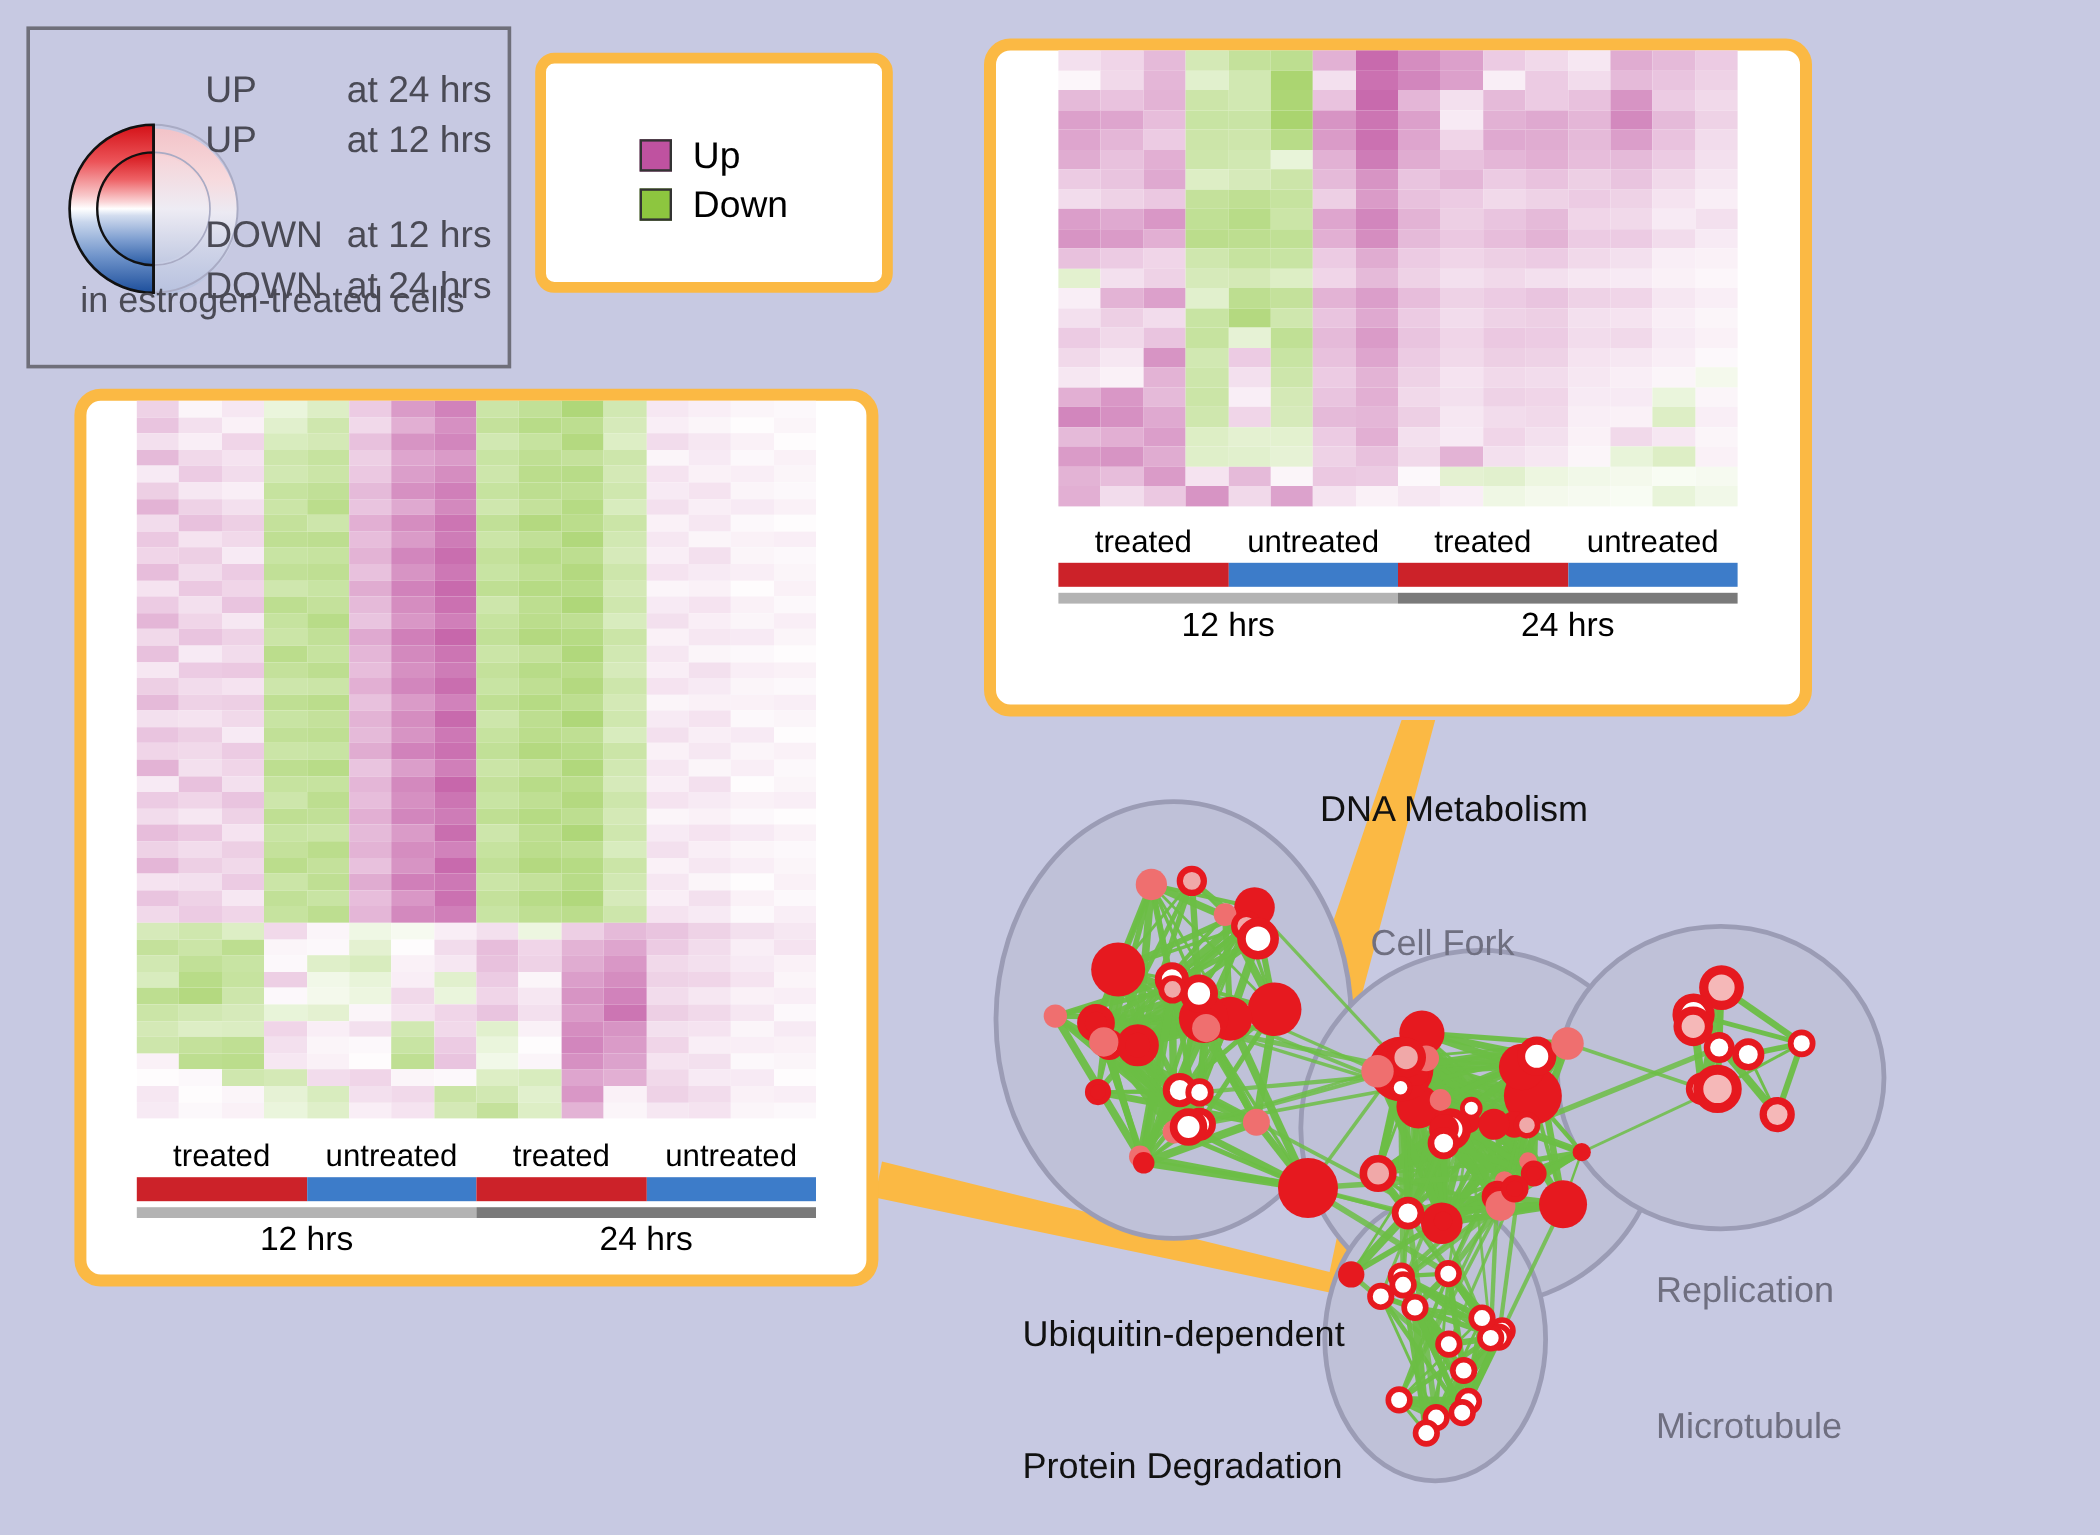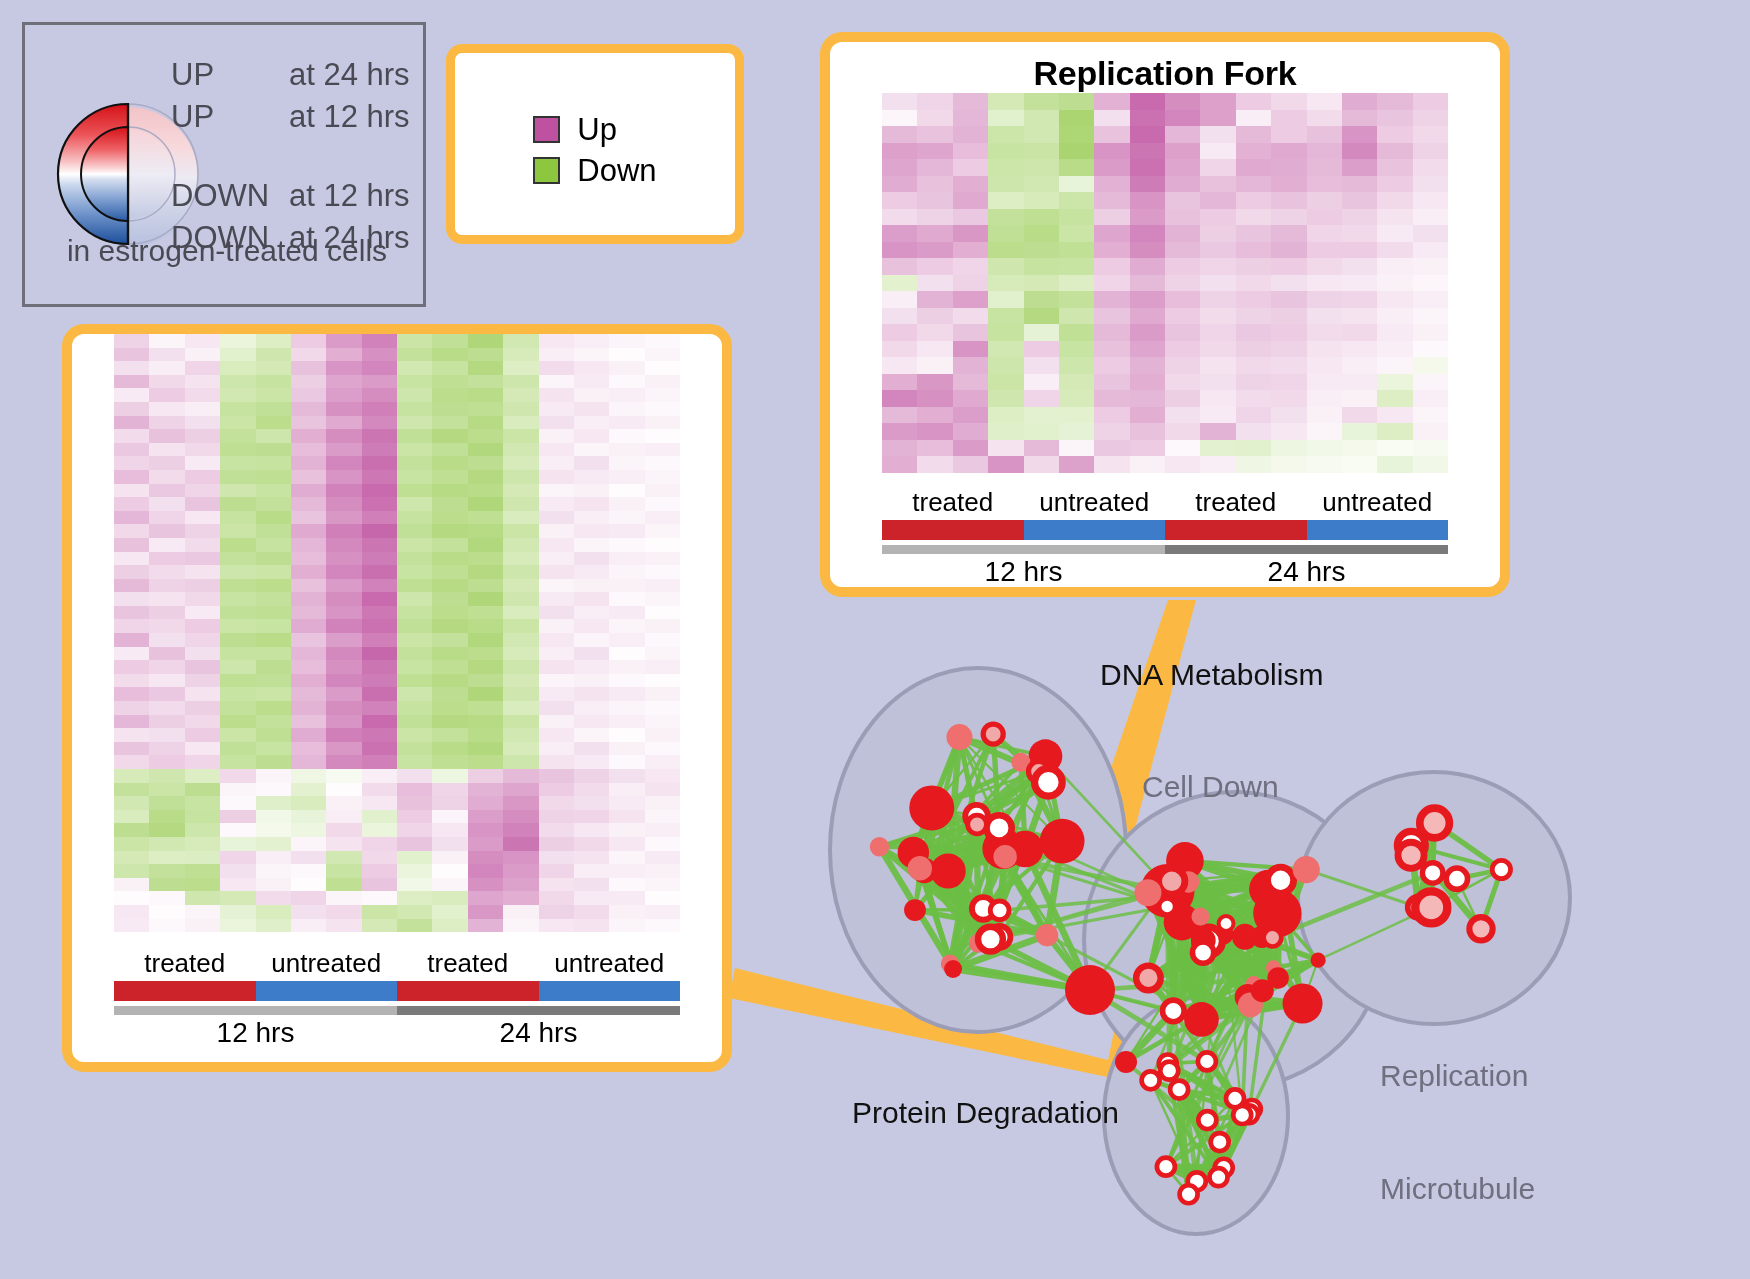--- a/index.html
+++ b/index.html
@@ -948,32 +948,32 @@
           <g>
             <circle cx="300" cy="380" r="25" fill="#e6191f"></circle>
           </g>
           <g>
             <circle cx="336" cy="452" r="11" fill="#e6191f"></circle>
           </g>
         </g>
     </svg>
 
     <div class="net-label" id="label-dna-metabolism">DNA Metabolism</div>
-    <div class="net-label" id="label-cell-cycle">Cell Down</div>
+    <div class="net-label" id="label-cell-cycle">Cell Fork</div>
     <div class="net-label" id="label-microtubule">
       <div>Replication</div>
       <div>Microtubule</div>
     </div>
     <div class="net-label" id="label-ubiquitin">
+      <div>Ubiquitin-dependent</div>
       <div>Protein Degradation</div>
     </div>
   </div>
 
   <div class="panel" id="panel-replication-fork">
-    <div class="panel-title">Replication Fork</div>
     <div class="hm" id="hm-rf" style="grid-template-columns: repeat(16, 35.375px); grid-auto-rows: 16.5px; width: 566px;">
         <div style="background: rgb(243, 224, 238);"></div>
         <div style="background: rgb(240, 213, 232);"></div>
         <div style="background: rgb(229, 186, 217);"></div>
         <div style="background: rgb(212, 233, 182);"></div>
         <div style="background: rgb(196, 225, 155);"></div>
         <div style="background: rgb(189, 222, 144);"></div>
         <div style="background: rgb(226, 177, 212);"></div>
         <div style="background: rgb(200, 106, 173);"></div>
         <div style="background: rgb(213, 141, 192);"></div>

